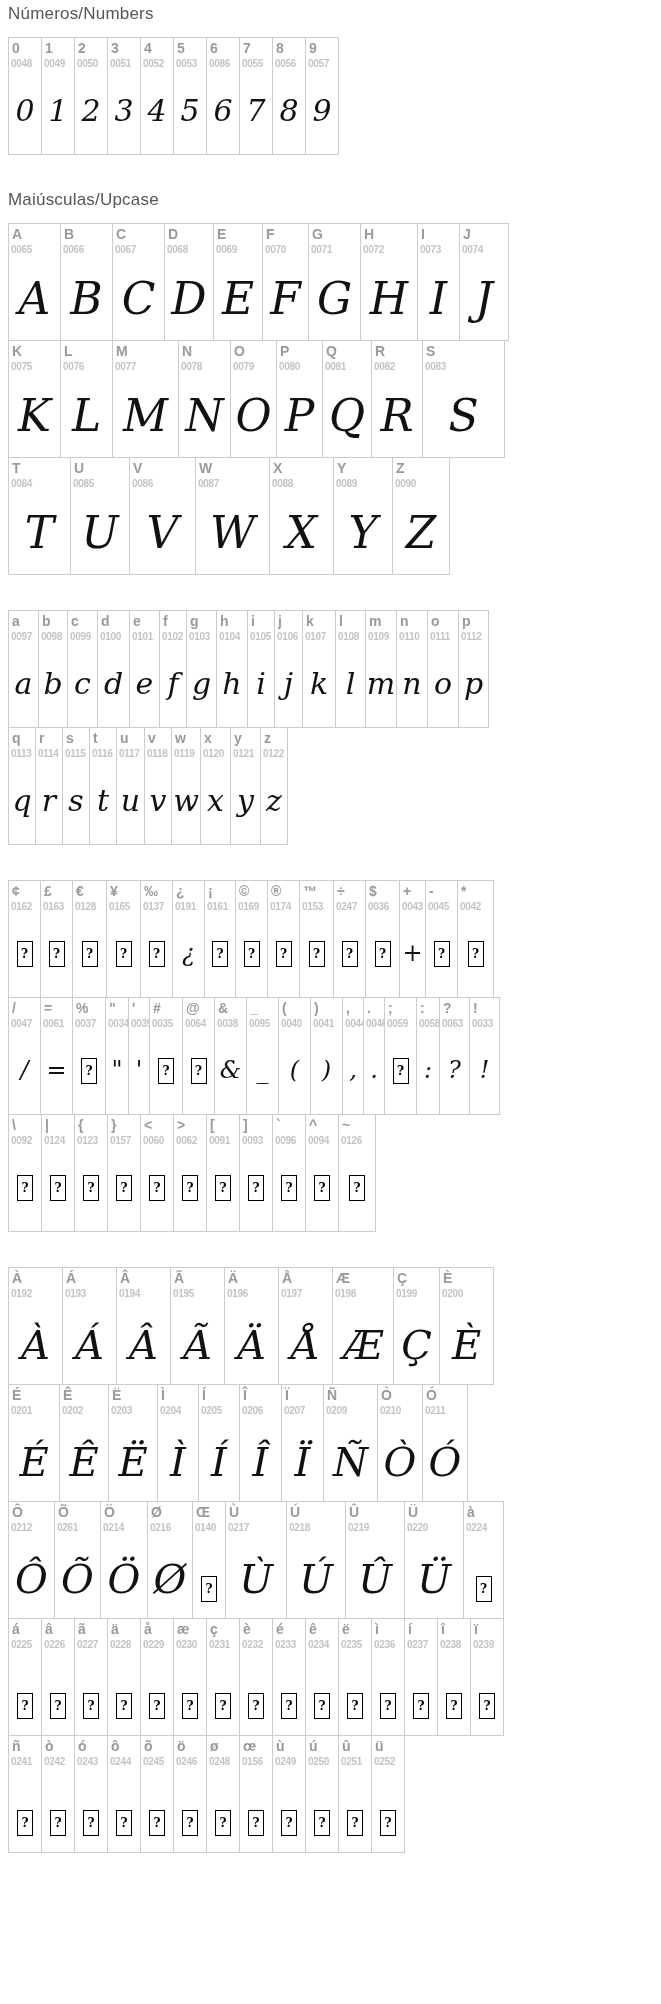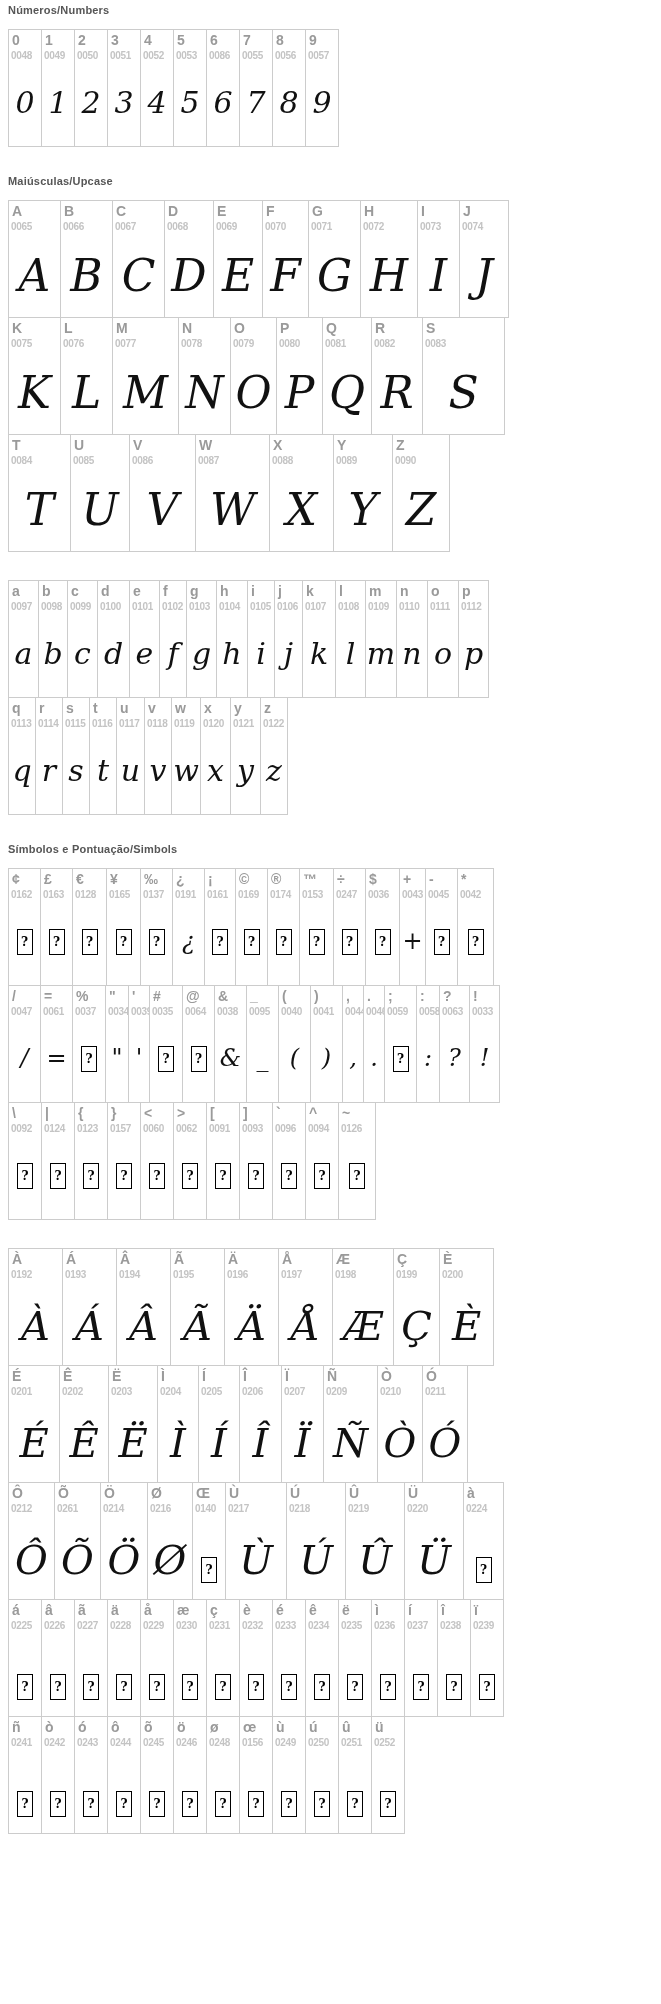--- a/index.html
+++ b/index.html
@@ -2,25 +2,25 @@
 <html><head>
 <meta charset="utf-8">
 <style>
   html,body{margin:0;padding:0;background:#fff;}
   body{
     width:661px;
     font-family:"Liberation Sans",sans-serif;
     padding:4px 0 0 8px;
     box-sizing:border-box;
   }
-  .section{margin-top:28px;}
+  .section{margin-top:35px;}
   .section:first-child{margin-top:0;}
   .section-title{
-    font-size:11px;
-    font-weight:700;
+    font-size:17px;
+    font-weight:400;
     color:#565656;
     margin:0 0 13px 0;
     letter-spacing:.2px;
   }
   .row{display:flex;}
   .row + .row{margin-top:-1px;}
   .cell{
     box-sizing:border-box;
     border:1px solid #ccc;
     margin-left:-1px;
@@ -393,21 +393,20 @@
           <div class="glyph lowercase">y</div>
         </div>
         <div class="cell" style="width: 28px;">
           <div class="ch">z</div>
           <div class="code">0122</div>
           <div class="glyph lowercase">z</div>
         </div>
       </div>
     </div>
     <div class="section">
-      <h2 class="section-title">Símbolos e Pontuação/Simbols</h2>
       <div class="row">
         <div class="cell" style="width: 33px;">
           <div class="ch">¢</div>
           <div class="code">0162</div>
           <div class="glyph symbols">
             <span class="tofu">?</span>
           </div>
         </div>
         <div class="cell" style="width: 33px;">
           <div class="ch">£</div>

